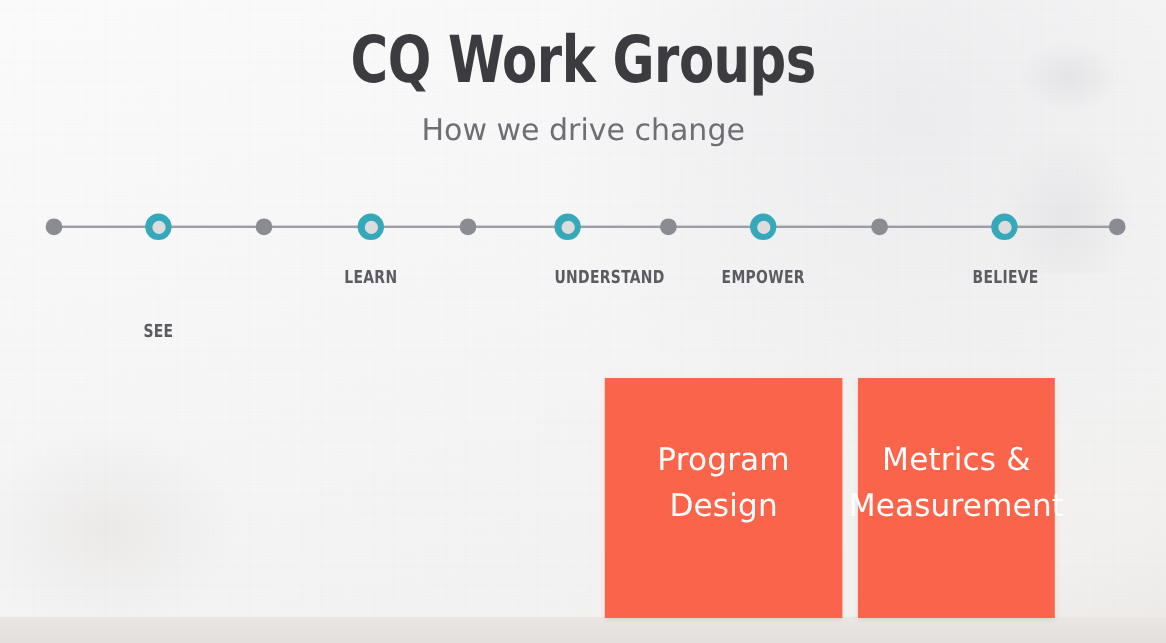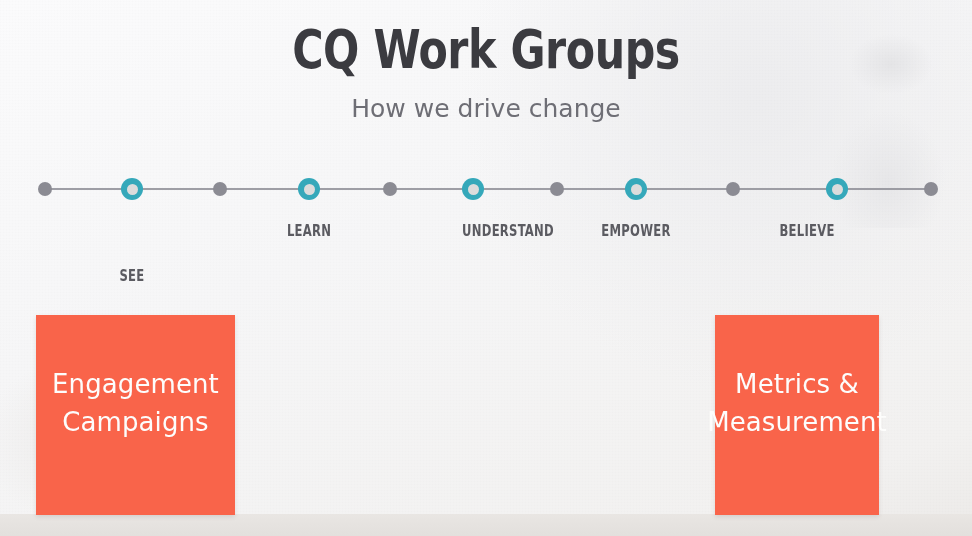--- a/index.html
+++ b/index.html
@@ -235,28 +235,28 @@
         </div>
         <div class="node" style="left: 931px;">
           <div class="dot-small" style="background: rgb(139, 139, 147);"></div>
         </div>
       </div>
     <div id="timeline-labels">
         <div class="node-label" style="left: 132px; margin-top: 45px;"><span>SEE</span></div>
         <div class="node-label" style="left: 309px;"><span>LEARN</span></div>
         <div class="node-label" style="left: 473px; margin-left: 35px;"><span>UNDERSTAND</span></div>
         <div class="node-label" style="left: 636px;"><span>EMPOWER</span></div>
-        <div class="node-label" style="left: 807px;"><span>BELIEVE</span></div>
+        <div class="node-label" style="left: 838px;"><span>BELIEVE</span></div>
       </div>
   </div>
 
   <div class="cards" id="cards-container">
-      <div class="card" style="left: 36px; width: 199px; background: rgb(249, 100, 74);">
-        <div class="card-label" style="color: rgb(253, 253, 252);">Engagement
-Campaigns</div>
+      <div class="card" style="left: 504px; width: 198px; background: rgb(249, 100, 74);">
+        <div class="card-label" style="color: rgb(253, 253, 252);">Program
+Design</div>
       </div>
       <div class="card" style="left: 715px; width: 164px; background: rgb(249, 100, 74);">
         <div class="card-label" style="color: rgb(253, 253, 252);">Metrics &amp;
 Measurement</div>
       </div>
     </div>
 
 </div>
 
 </body></html>

